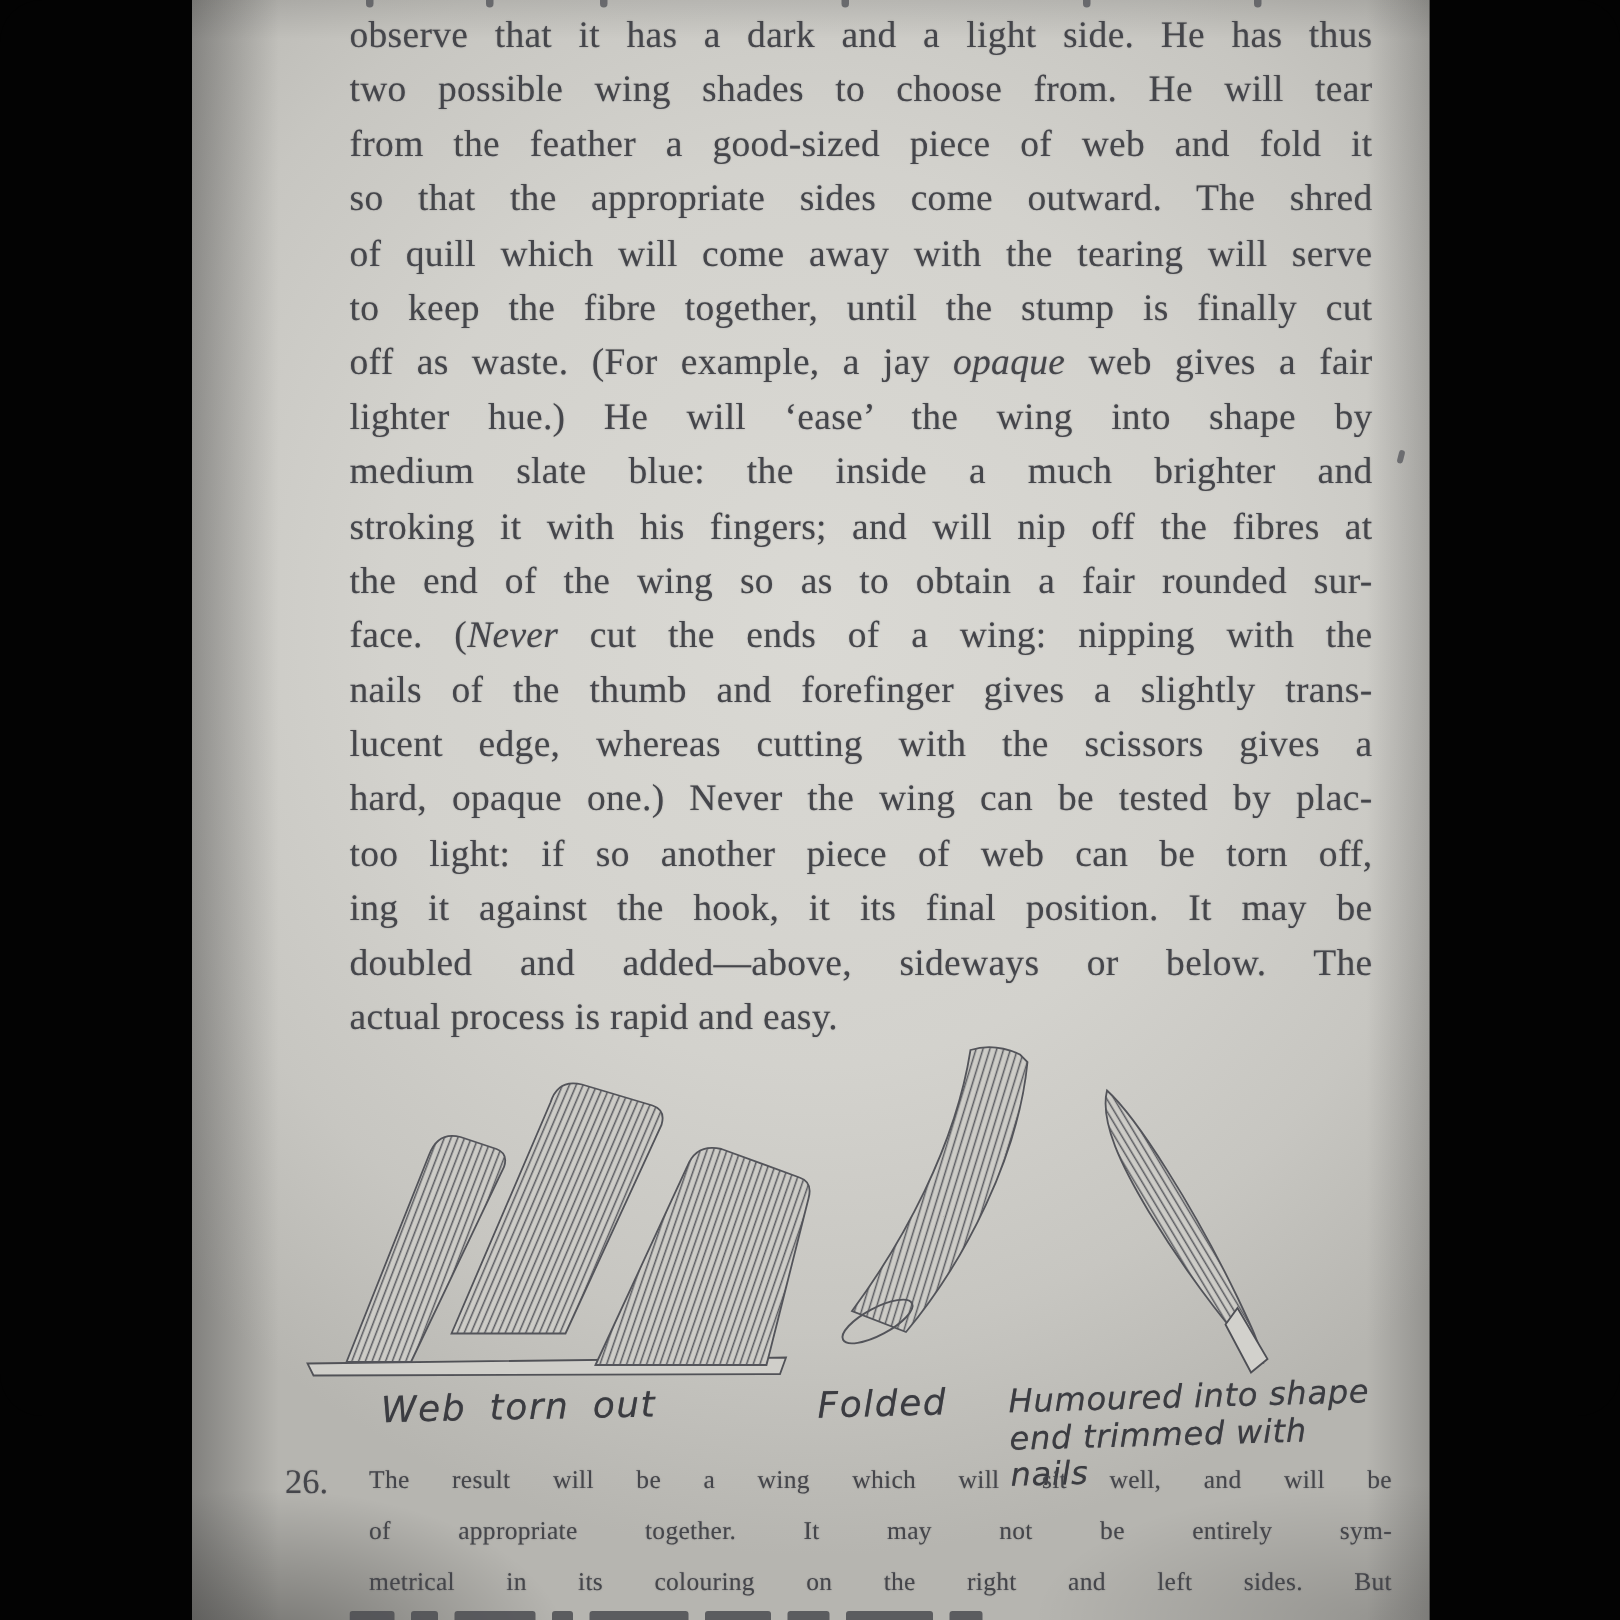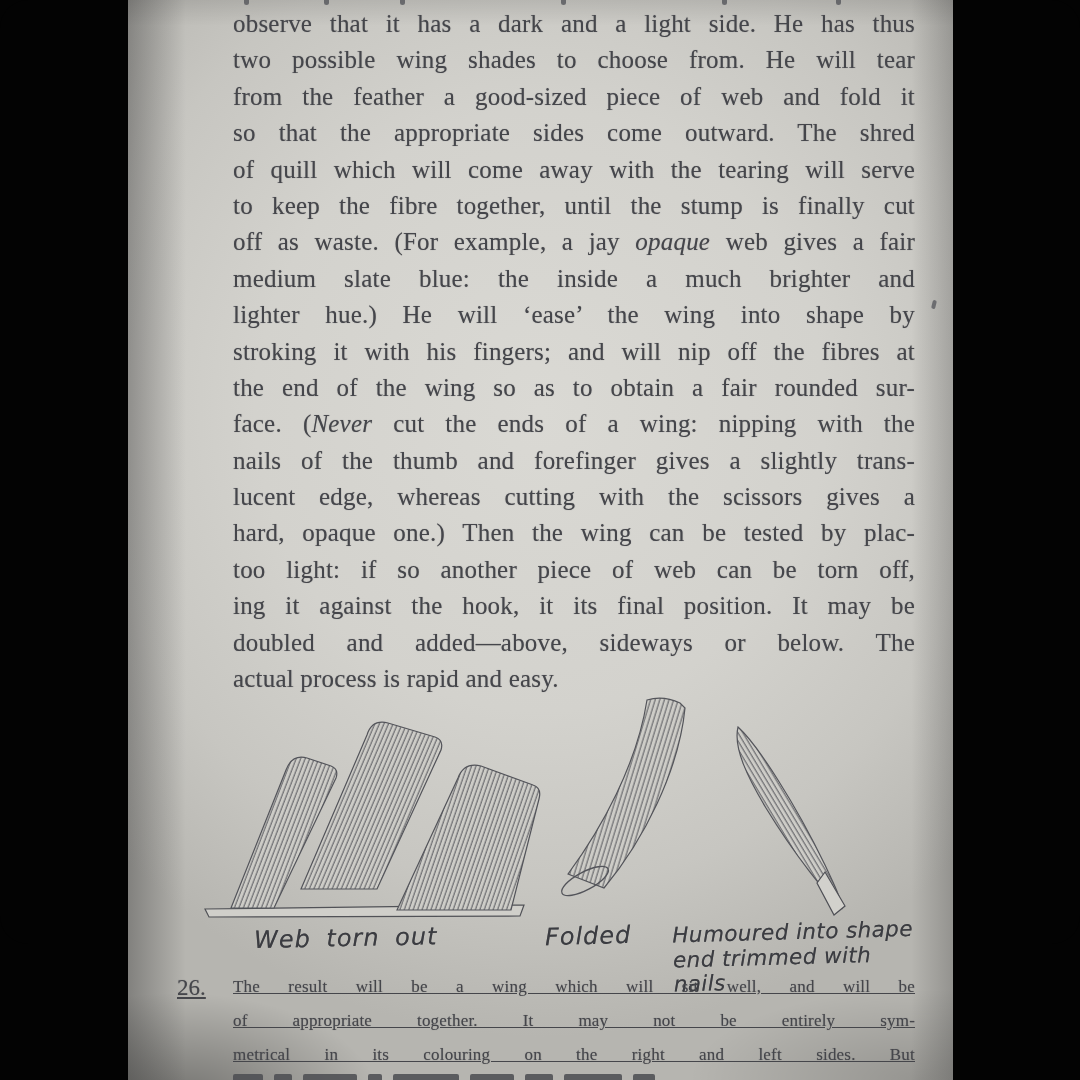--- a/index.html
+++ b/index.html
@@ -25,24 +25,23 @@
     font-family:"Liberation Serif","DejaVu Serif",serif;
     font-size:25px;line-height:36.4px;color:#45464b;
     letter-spacing:0.2px;
     text-shadow:0 0 1px rgba(66,67,72,0.45);
   }
   .tline{height:36.4px;overflow:hidden;}
   .tline.just{text-align:justify;text-align-last:justify;}
   .tline i{font-style:italic;}
   
   .para26{
-    position:absolute;left:49px;top:970px;width:738px;display:flex;
+    position:absolute;left:62px;top:970px;width:738px;display:flex;
     font-family:"Liberation Serif","DejaVu Serif",serif;color:#45464b;
     text-shadow:0 0 1px rgba(66,67,72,0.45);
-    text-decoration:underline;
   }
   .p26num{width:56px;font-size:23px;line-height:34px;padding-top:1px;}
   .p26lines{width:682px;font-size:17px;line-height:34px;letter-spacing:0.2px;}
   .p26lines .tline{height:34px;}
   
   .figsvg{position:absolute;left:0;top:690px;pointer-events:none;}
   .cap{
     position:absolute;
     font-family:"DejaVu Sans","Liberation Sans",sans-serif;
     font-style:italic;font-weight:500;
@@ -78,28 +77,28 @@
     </div>
 
     <div class="para1" id="para1">
         <div class="tline just">observe that it has a dark and a light side.  He has thus</div>
         <div class="tline just">two possible wing shades to choose from.  He will tear</div>
         <div class="tline just">from the feather a good-sized piece of web and fold it</div>
         <div class="tline just">so that the appropriate sides come outward.  The shred</div>
         <div class="tline just">of quill which will come away with the tearing will serve</div>
         <div class="tline just">to keep the fibre together, until the stump is finally cut</div>
         <div class="tline just">off as waste.  (For example, a jay <i>opaque</i> web gives a fair</div>
+        <div class="tline just">lighter hue.)  He will ‘ease’ the wing into shape by</div>
         <div class="tline just">medium slate blue: the inside a much brighter and</div>
-        <div class="tline just">lighter hue.)  He will ‘ease’ the wing into shape by</div>
         <div class="tline just">stroking it with his fingers; and will nip off the fibres at</div>
         <div class="tline just">the end of the wing so as to obtain a fair rounded sur-</div>
         <div class="tline just">face.  (<i>Never</i> cut the ends of a wing: nipping with the</div>
         <div class="tline just">nails of the thumb and forefinger gives a slightly trans-</div>
         <div class="tline just">lucent edge, whereas cutting with the scissors gives a</div>
-        <div class="tline just">hard, opaque one.) Then the wing can be tested by plac-</div>
+        <div class="tline just">hard, opaque one.) Never the wing can be tested by plac-</div>
         <div class="tline just">too light: if so another piece of web can be torn off,</div>
         <div class="tline just">ing it against the hook, it its final position. It may be</div>
         <div class="tline just">doubled and added—above, sideways or below.  The</div>
         <div class="tline">actual process is rapid and easy.</div>
       </div>
 
     <span class="speck"></span>
 
     <svg class="figsvg" width="825" height="280" viewBox="0 0 825 280">
       <defs>

